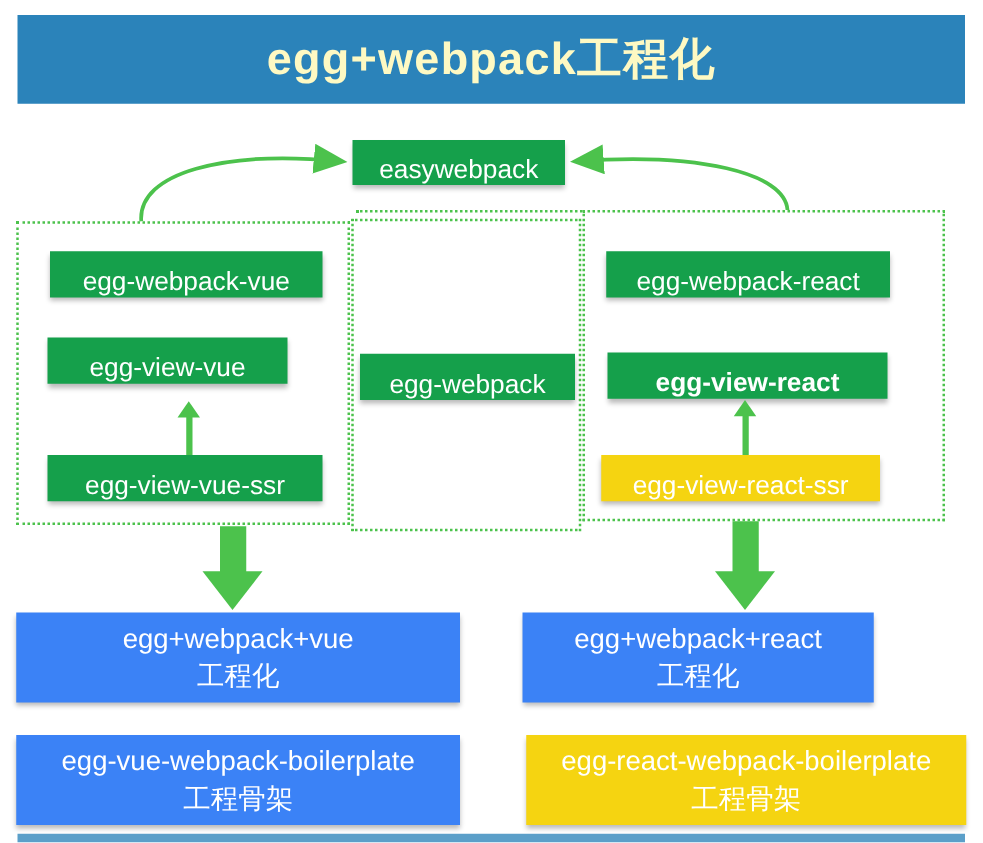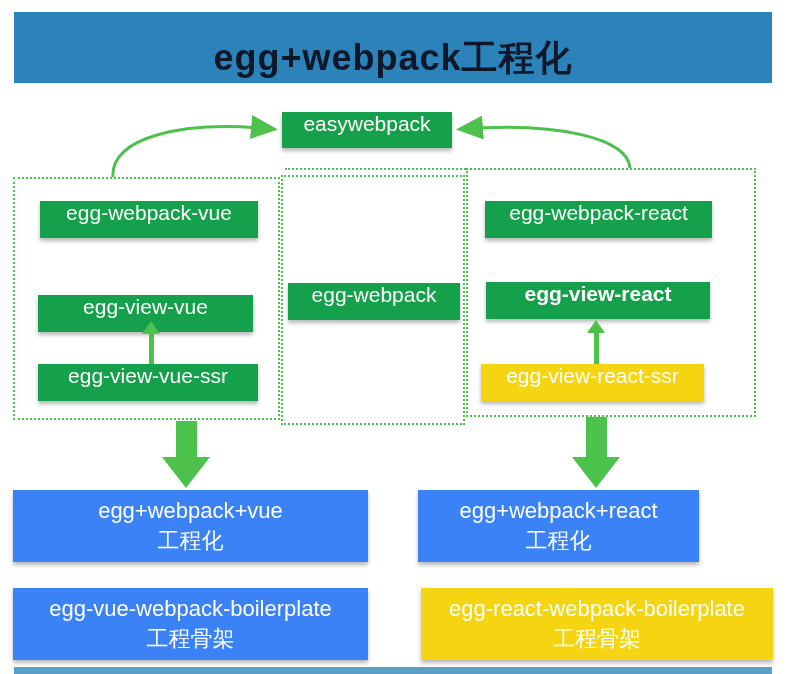--- a/index.html
+++ b/index.html
@@ -1,27 +1,27 @@
 <!DOCTYPE html>
 <html><head>
 <meta charset="utf-8">
 <style>
   * { margin:0; padding:0; box-sizing:border-box; }
   body { background:#ffffff; font-family:"Liberation Sans", sans-serif; }
   .canvas { position:relative; width:786px; height:674px; background:#ffffff; overflow:hidden; }
 
   .banner {
     position:absolute; left:14px; top:12px; width:758px; height:71px;
-    background:#2b83ba; color:#0f172a; font-size:36px; font-weight:700;
-    display:flex; align-items:flex-end; justify-content:center; letter-spacing:1px;
+    background:#2b83ba; color:#fef9c3; font-size:36px; font-weight:700;
+    display:flex; align-items:center; justify-content:center; letter-spacing:1px;
   }
 
   .node {
     position:absolute; height:37px; background:#15a04b; color:#fff;
-    font-size:21px; font-weight:400; display:flex; align-items:flex-start; justify-content:center;
+    font-size:21px; font-weight:400; display:flex; align-items:flex-end; justify-content:center;
     box-shadow:0 3px 4px rgba(0,0,0,0.28); white-space:nowrap;
   }
   .node.yellow { background:#f5d411; }
 
   .group {
     position:absolute; border:2px dotted #4cc24c; background:transparent;
   }
   .seg-top {
     position:absolute; border-top:2px dotted #4cc24c; height:0;
   }
@@ -87,21 +87,21 @@
   </div>
 
   <div class="group" style="left:13px; top:177px; width:267px; height:243px;"></div>
   <div class="group" style="left:281px; top:175px; width:184px; height:250px;"></div>
   <div class="group" style="left:466px; top:168px; width:290px; height:249px;"></div>
   <div class="seg-top" style="left:285px; top:168px; width:181px;"></div>
 
   <div class="node" style="left:40px; top:201px; width:218px;">
     <span>egg-webpack-vue</span>
   </div>
-  <div class="node" style="left:38px; top:295px; width:215px;">
+  <div class="node" style="left:38px; top:270px; width:192px;">
     <span>egg-view-vue</span>
   </div>
   <div class="node" style="left:38px; top:364px; width:220px;">
     <span>egg-view-vue-ssr</span>
   </div>
 
   <div class="node" style="left:288px; top:283px; width:172px;">
     <span>egg-webpack</span>
   </div>
 

